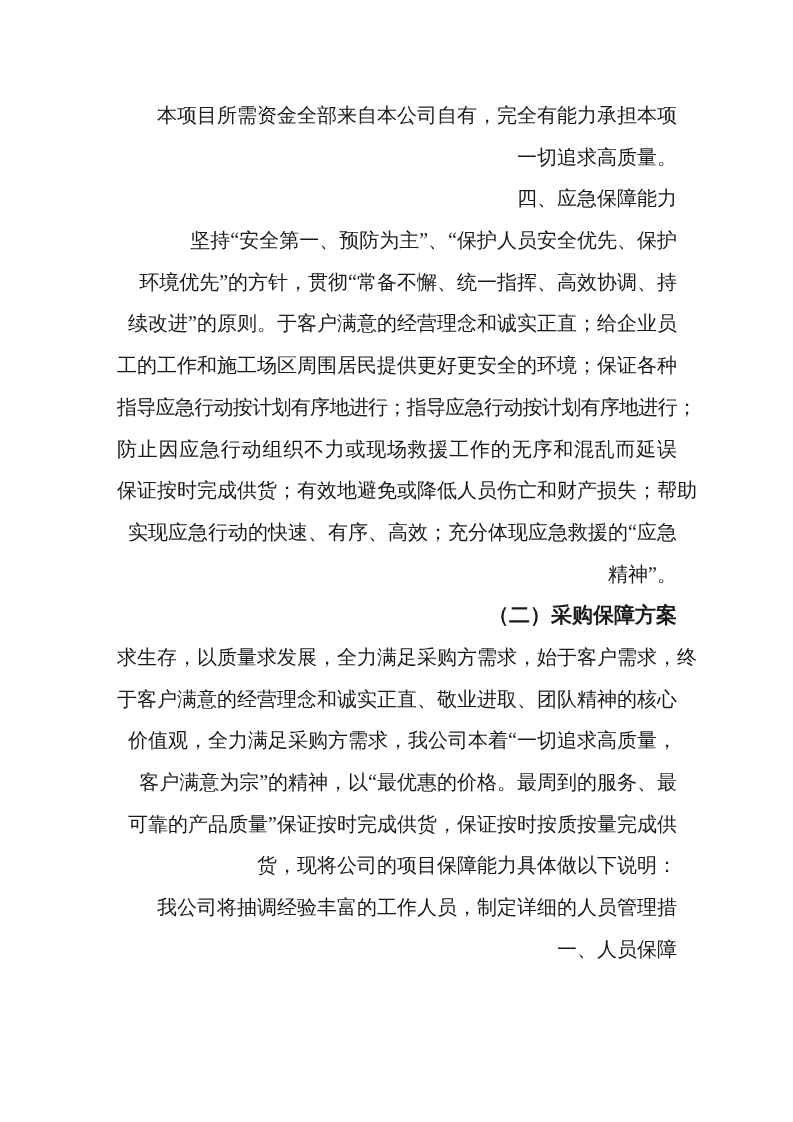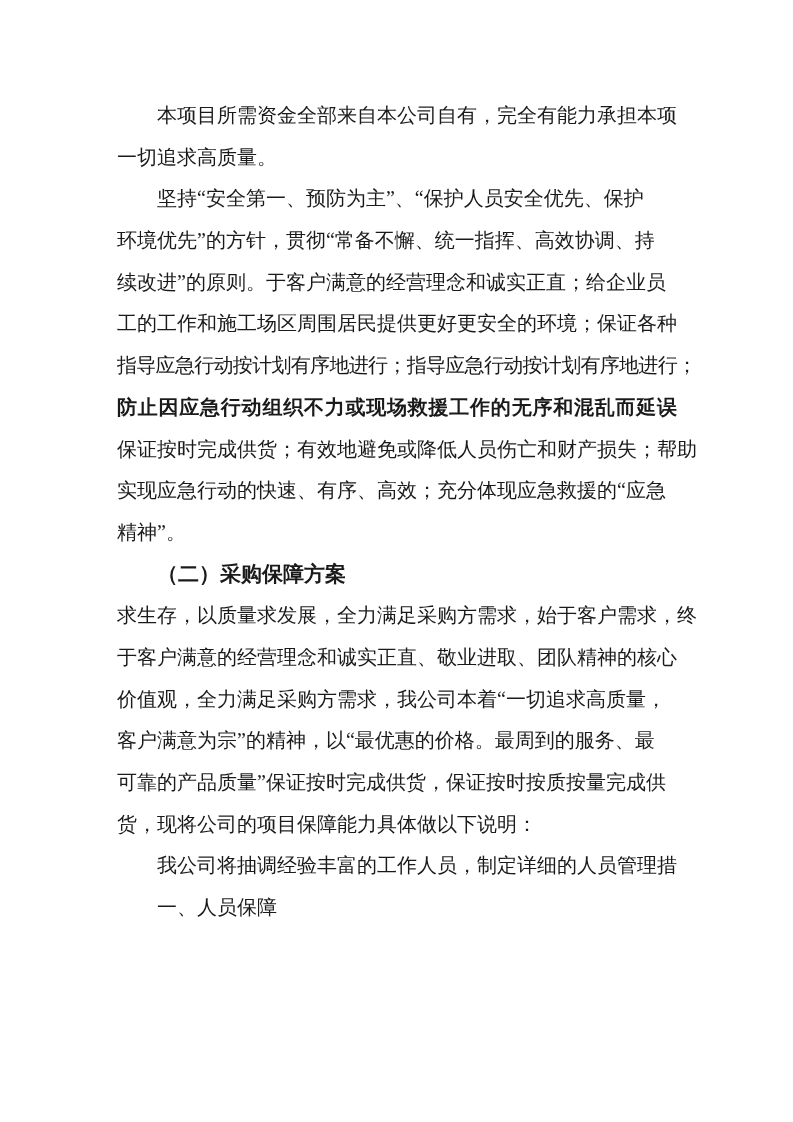--- a/index.html
+++ b/index.html
@@ -8,20 +8,21 @@
     background: #ffffff;
   }
   .page {
     position: relative;
     width: 793px;
     height: 1122px;
     background: #ffffff;
     overflow: hidden;
     font-family: "Liberation Serif", "DejaVu Serif", serif;
     color: #1a1a1a;
+    text-align: right;
   }
   .content {
     position: absolute;
     left: 117px;
     top: 95px;
     width: 560px;
   }
   .line {
     font-size: 20px;
     line-height: 41.7px;
@@ -36,30 +37,30 @@
     font-weight: bold;
     font-size: 21px;
   }
   
   .tight {
     letter-spacing: -0.69px;
   }
   
   .loose {
     letter-spacing: 0.77px;
-    font-weight: bold;
   }
 </style>
 </head>
 <body>
 
 <div class="page">
   <div class="content">
     <div class="line indent">本项目所需资金全部来自本公司自有，完全有能力承担本项</div>
     <div class="line">一切追求高质量。</div>
+    <div class="line indent">四、应急保障能力</div>
     <div class="line indent">坚持“安全第一、预防为主”、“保护人员安全优先、保护</div>
     <div class="line">环境优先”的方针，贯彻“常备不懈、统一指挥、高效协调、持</div>
     <div class="line">续改进”的原则。于客户满意的经营理念和诚实正直；给企业员</div>
     <div class="line">工的工作和施工场区周围居民提供更好更安全的环境；保证各种</div>
     <div class="line tight">指导应急行动按计划有序地进行；指导应急行动按计划有序地进行；</div>
     <div class="line loose">防止因应急行动组织不力或现场救援工作的无序和混乱而延误</div>
     <div class="line">保证按时完成供货；有效地避免或降低人员伤亡和财产损失；帮助</div>
     <div class="line">实现应急行动的快速、有序、高效；充分体现应急救援的“应急</div>
     <div class="line">精神”。</div>
     <div class="line indent bold">（二）采购保障方案</div>

